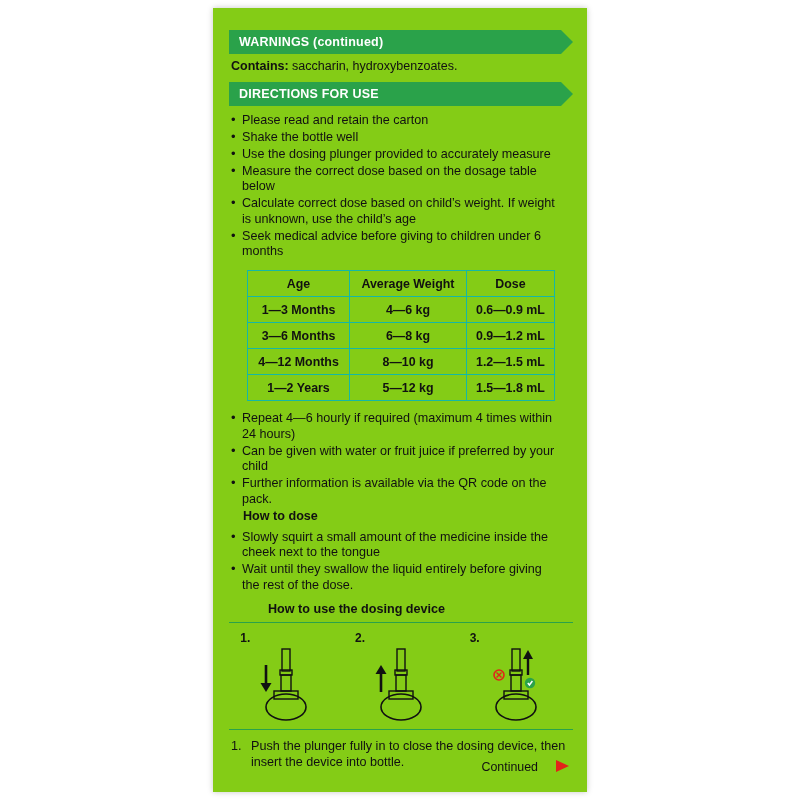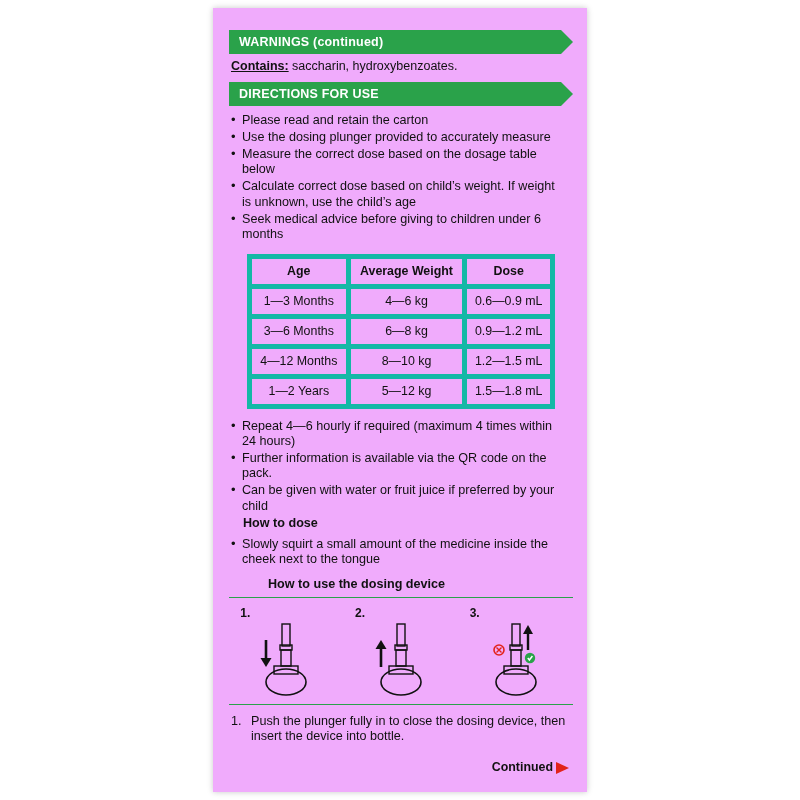--- a/index.html
+++ b/index.html
@@ -16,21 +16,21 @@
     height: 800px;
     background: #ffffff;
     overflow: hidden;
   }
   .panel {
     position: absolute;
     left: 213px;
     top: 8px;
     width: 374px;
     height: 784px;
-    background: #f0abfc;
+    background: #84cc16;
     box-shadow: 0 0 6px rgba(0,0,0,0.22);
     box-sizing: border-box;
   }
   .inner {
     position: absolute;
     left: 16px;
     top: 22px;
     width: 344px;
   }
   .green-bar {
@@ -57,21 +57,21 @@
   .bar-wrap {
     width: 332px;
     position: relative;
   }
   .contains {
     font-size: 12.5px;
     color: #111;
     margin: 5px 0 7px 2px;
     line-height: 1.25;
   }
-  .contains b { font-weight: bold; text-decoration: underline; }
+  .contains b { font-weight: bold; }
   ul.bullets {
     list-style: none;
     margin: 7px 16px 0 0;
     padding: 0;
   }
   ul.bullets li {
     position: relative;
     padding-left: 13px;
     font-size: 12.6px;
     line-height: 1.23;
@@ -85,28 +85,28 @@
     top: -1px;
     font-size: 13px;
     color: #111;
   }
   table.dose {
     border-collapse: collapse;
     margin: 11px 0 10px 18px;
     width: 308px;
   }
   table.dose th, table.dose td {
-    border: 5px solid #14b8a6;
+    border: 1px solid #14b8a6;
     text-align: center;
     font-size: 12.4px;
     padding: 5.5px 2px;
     color: #111;
   }
   table.dose th { font-weight: bold; }
-  table.dose td { font-weight: normal; text-align: center; }
+  table.dose td { font-weight: bold; text-align: center; }
   .subhead {
     font-size: 12.6px;
     font-weight: bold;
     color: #111;
     margin: 1px 0 1px 14px;
   }
   .subhead2 {
     font-size: 12.6px;
     font-weight: bold;
     color: #111;
@@ -154,23 +154,22 @@
     top: 0;
     font-size: 12.6px;
   }
   .continued {
     position: absolute;
     right: 18px;
     bottom: 18px;
     font-size: 12.4px;
     color: #111;
     display: flex;
-    align-items: flex-end;
-    gap: 3px;
-    font-weight: bold;
+    align-items: flex-start;
+    gap: 18px;
   }
   .arrow-r {
     width: 0; height: 0;
     border-top: 6px solid transparent;
     border-bottom: 6px solid transparent;
     border-left: 13px solid #e2231a;
   }
 </style>
 </head>
 <body>
@@ -186,20 +185,21 @@
       <div class="contains">
         <b>Contains:</b><span> saccharin, hydroxybenzoates.</span>
       </div>
 
       <div class="bar-wrap">
         <div class="green-bar">DIRECTIONS FOR USE</div>
       </div>
 
       <ul class="bullets">
         <li>Please read and retain the carton</li>
+        <li>Shake the bottle well</li>
         <li>Use the dosing plunger provided to accurately measure</li>
         <li>Measure the correct dose based on the dosage table below</li>
         <li>Calculate correct dose based on child’s weight. If weight is unknown, use the child’s age</li>
         <li>Seek medical advice before giving to children under 6 months</li>
       </ul>
 
       <table class="dose">
         <tbody>
             <tr>
           <th>Age</th>
@@ -224,28 +224,29 @@
         <tr>
           <td>1—2 Years</td>
           <td>5—12 kg</td>
           <td>1.5—1.8 mL</td>
         </tr>
       </tbody>
         </table>
 
       <ul class="bullets">
         <li>Repeat 4—6 hourly if required (maximum 4 times within 24 hours)</li>
+        <li>Can be given with water or fruit juice if preferred by your child</li>
         <li>Further information is available via the QR code on the pack.</li>
-        <li>Can be given with water or fruit juice if preferred by your child</li>
       </ul>
 
       <div class="subhead">How to dose</div>
 
       <ul class="bullets">
         <li>Slowly squirt a small amount of the medicine inside the cheek next to the tongue</li>
+        <li>Wait until they swallow the liquid entirely before giving the rest of the dose.</li>
       </ul>
 
       <div class="subhead2">How to use the dosing device</div>
 
       <div class="devices">
 
         <div class="dev">
           <div class="num">1.</div>
           <svg width="100" height="78" viewBox="0 0 100 78">
             <rect x="46" y="4" width="8" height="22" fill="none" stroke="#111" stroke-width="1.4"></rect>

